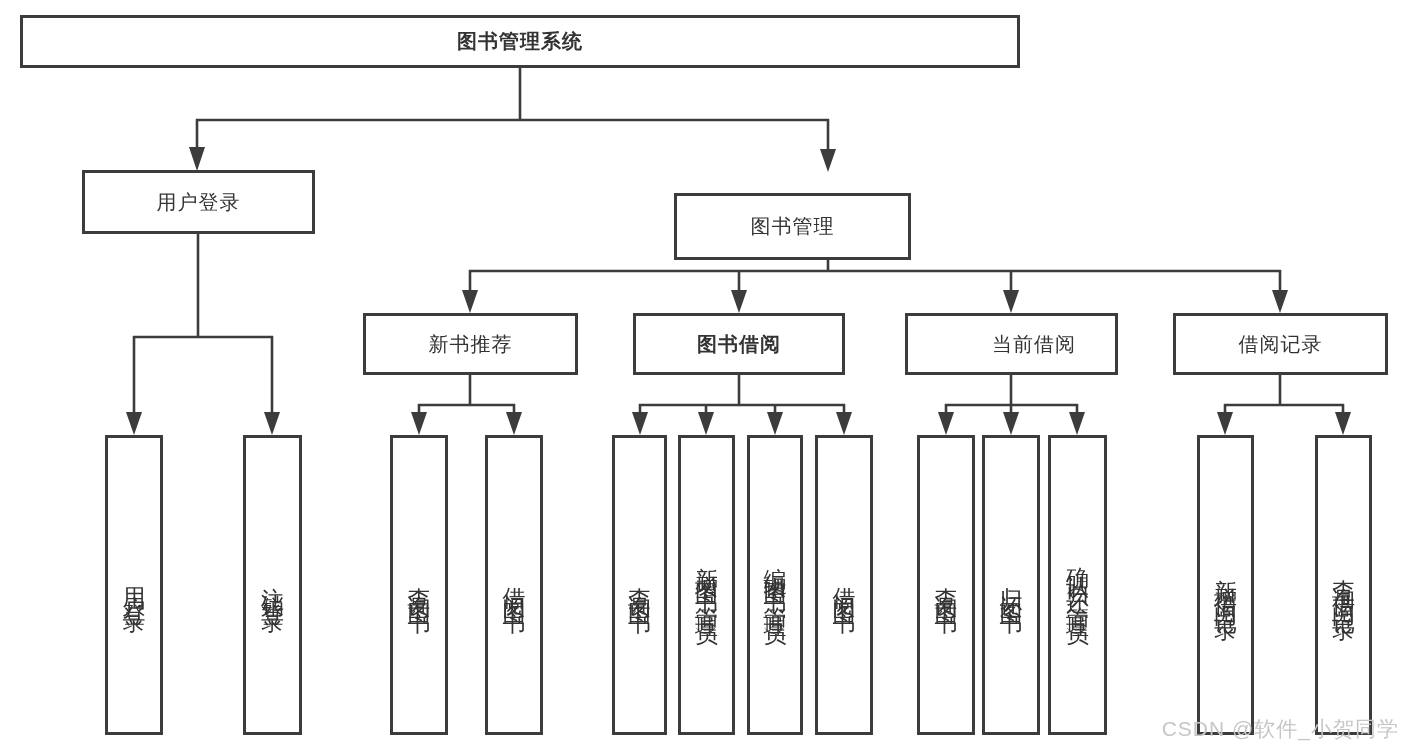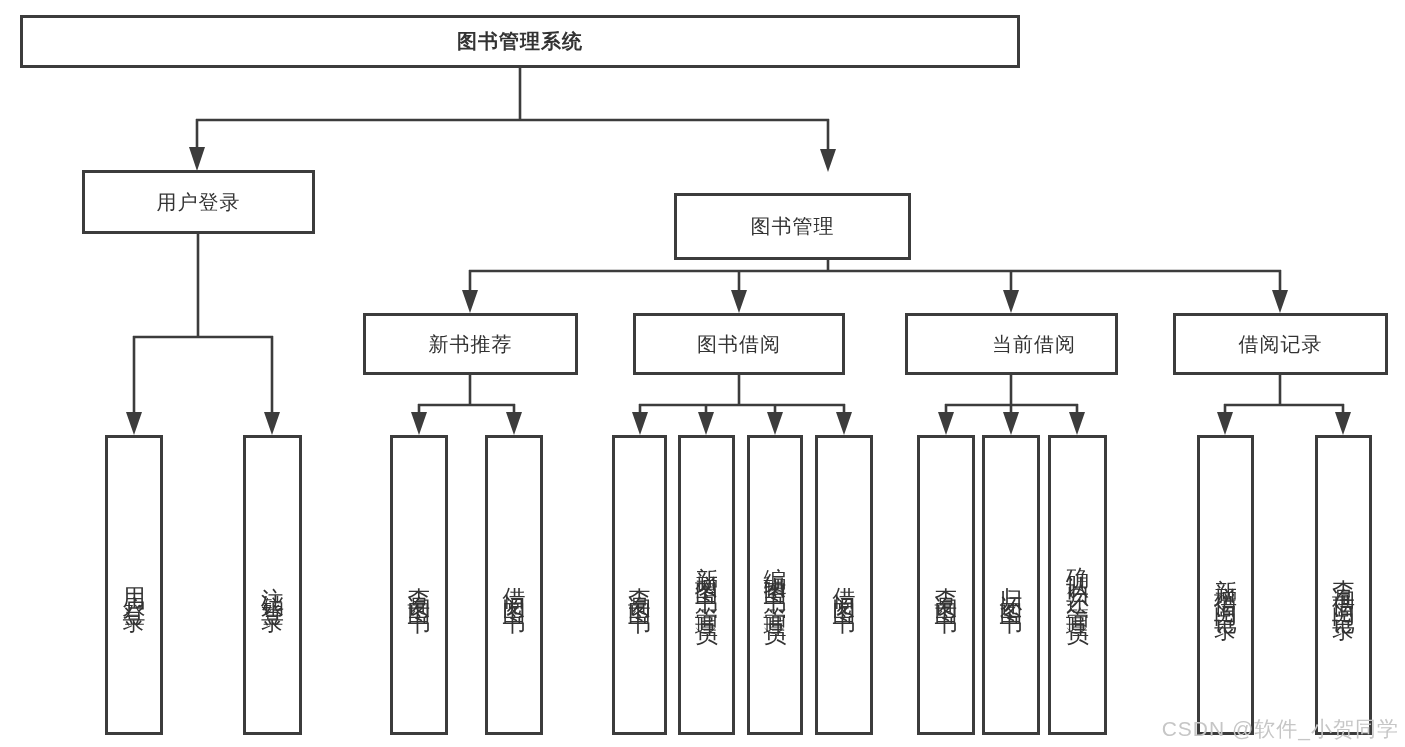--- a/index.html
+++ b/index.html
@@ -147,21 +147,21 @@
   <div class="box" style="left:82px;top:170px;width:233px;height:64px;">
     <span>用户登录</span>
   </div>
   <div class="box" style="left:674px;top:172px;width:237px;height:67px;margin-top:21px;">
     <span>图书管理</span>
   </div>
 
   <div class="box" style="left:363px;top:313px;width:215px;height:62px;">
     <span>新书推荐</span>
   </div>
-  <div class="box" style="left:633px;top:313px;width:212px;height:62px;">
+  <div class="box" style="left:633px;top:313px;width:212px;height:62px;font-weight:bold;">
     <span>图书借阅</span>
   </div>
   <div class="box" style="left:905px;top:313px;width:213px;height:62px;padding-left:45px;">
     <span>当前借阅</span>
   </div>
   <div class="box" style="left:1173px;top:313px;width:215px;height:62px;">
     <span>借阅记录</span>
   </div>
 
   <div class="vbox" style="left:105px;top:435px;width:58px;height:300px;">

